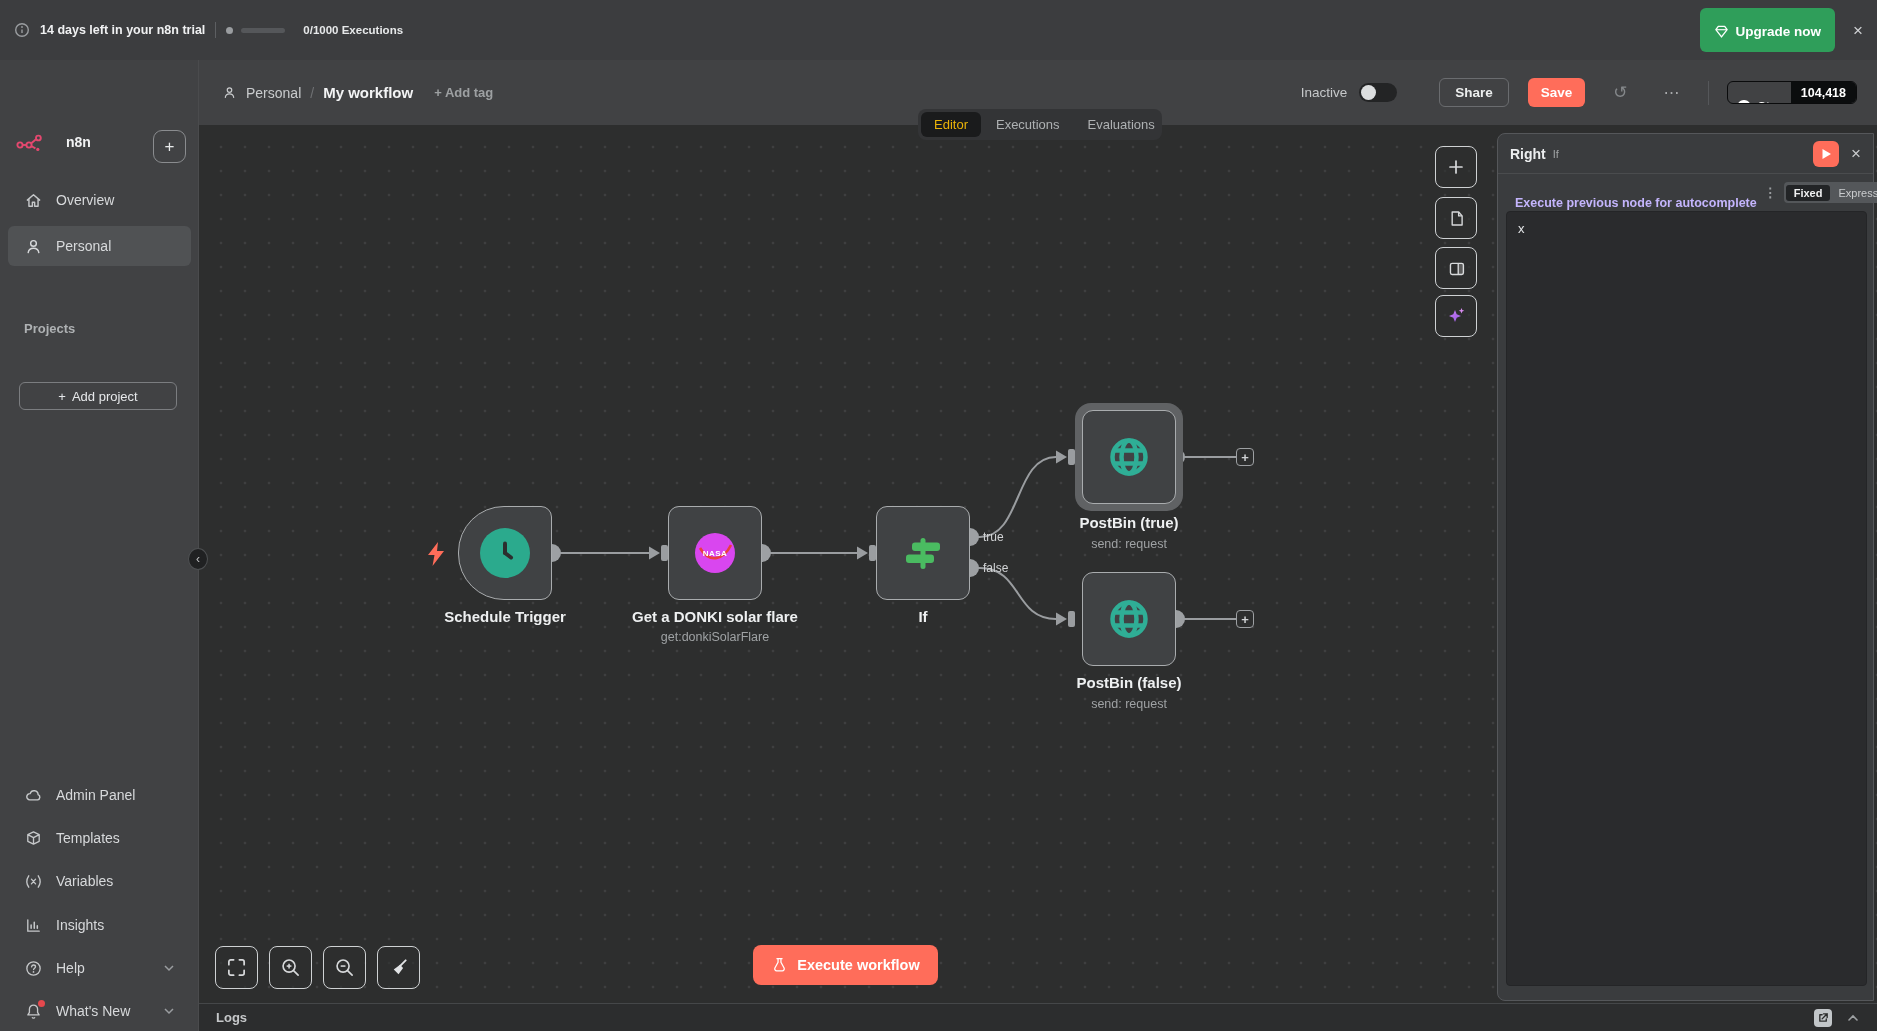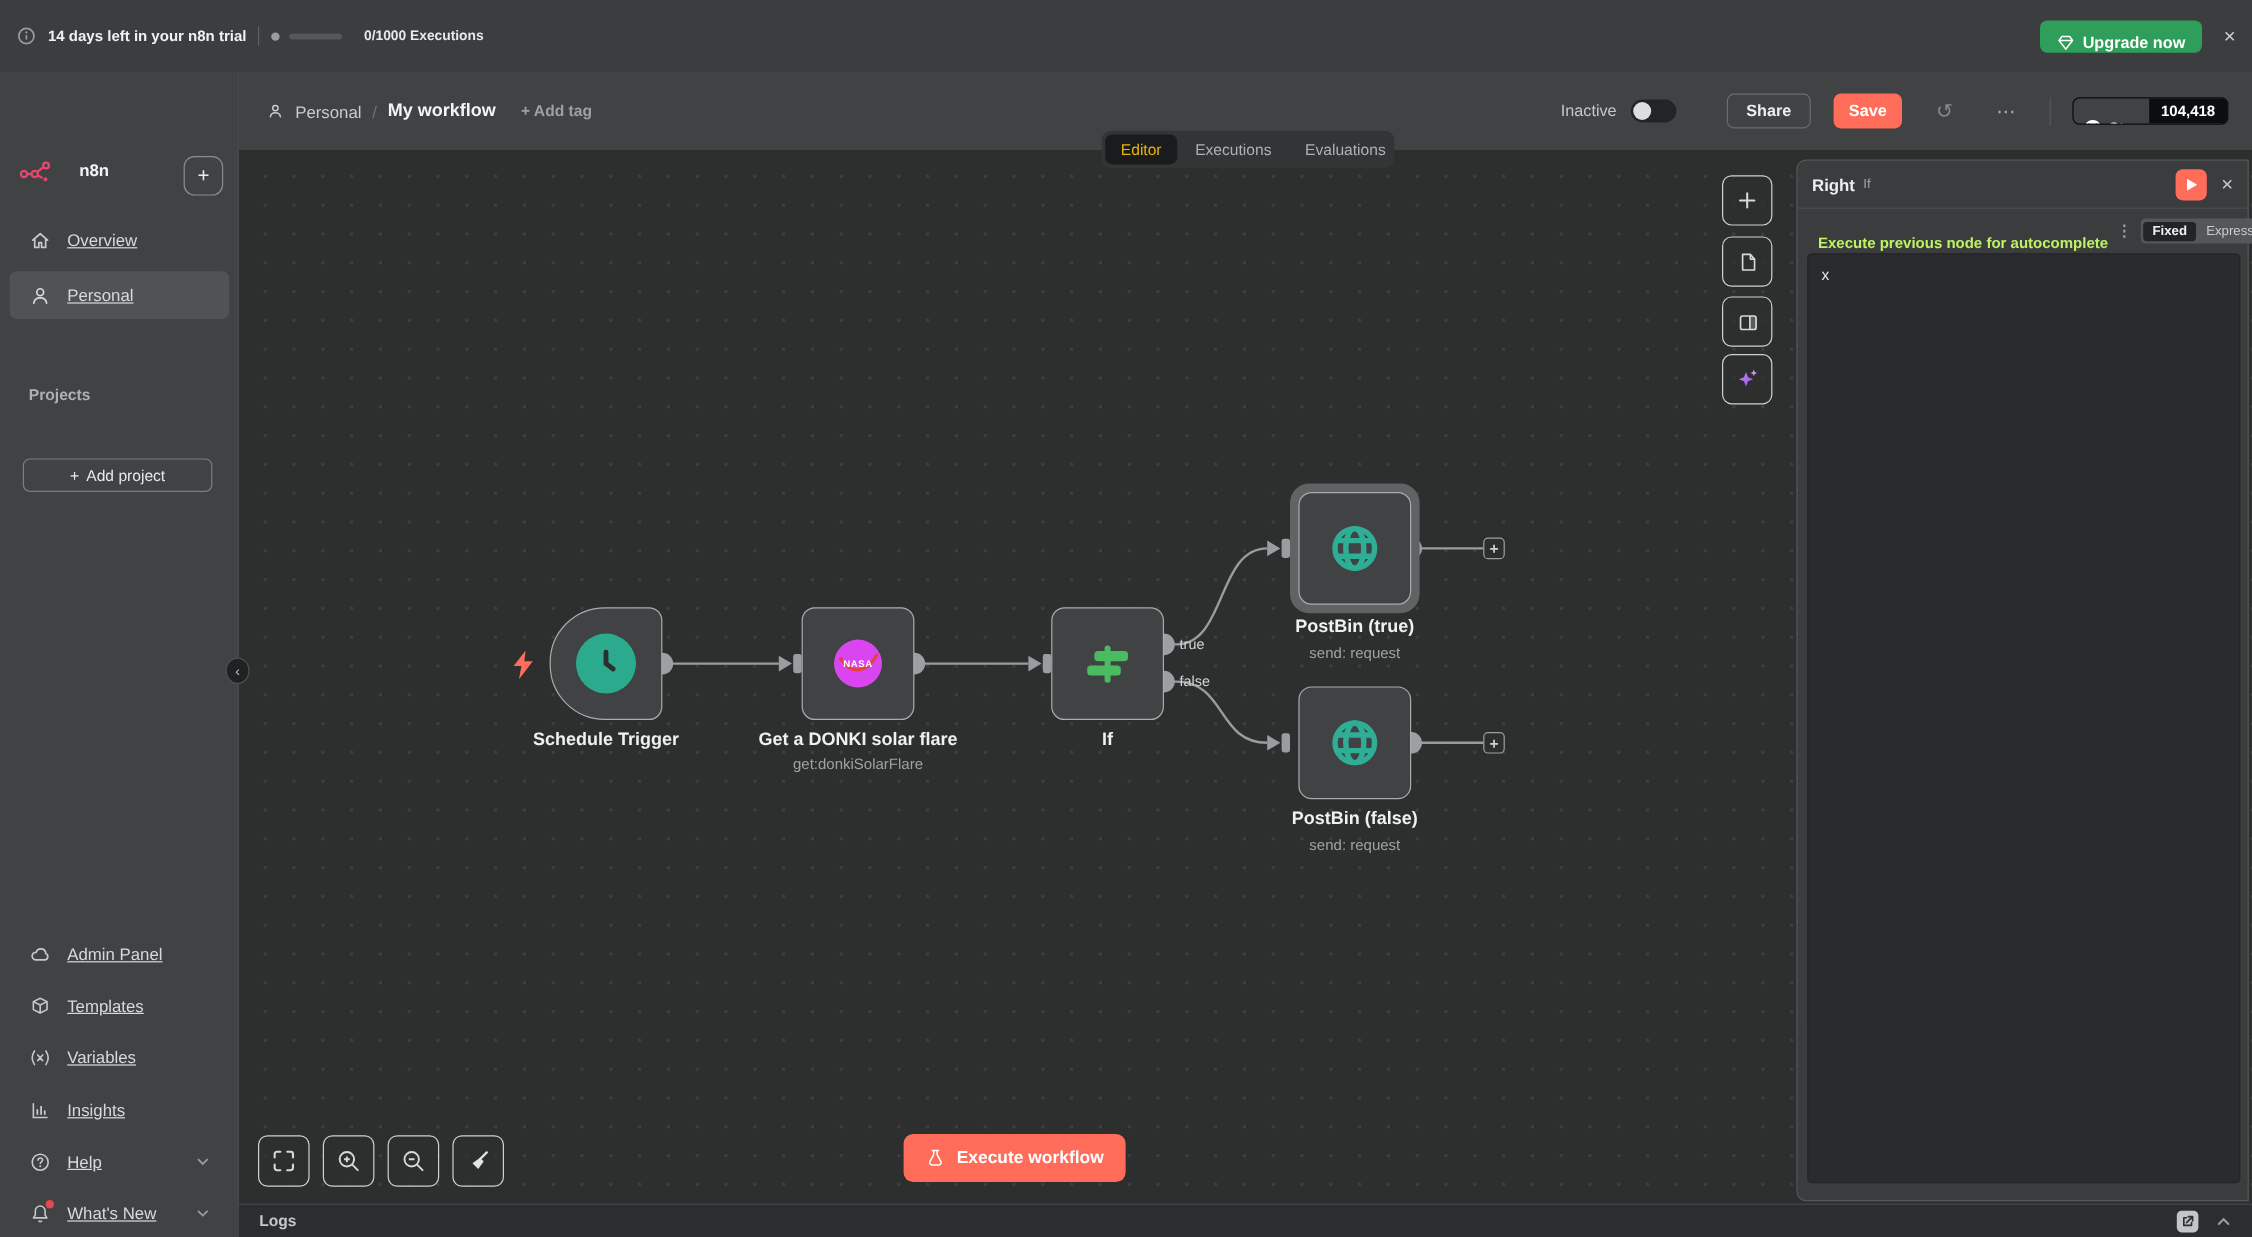--- a/index.html
+++ b/index.html
@@ -14,39 +14,39 @@
   
   .banner { left:0; top:0; width:1877px; height:60px; background:#3c3d3f; z-index:8;
             display:flex; align-items:center; justify-content:space-between; padding:0 14px; }
   .banner-left { display:flex; align-items:center; gap:10px; }
   .banner-trial { font-weight:700; font-size:12.5px; color:#f0f1f2; }
   .banner-divider { width:1px; height:16px; background:#5d5f62; }
   .prog-dot { width:7px; height:7px; border-radius:50%; background:#9a9da0; }
   .prog-track { width:44px; height:5px; border-radius:3px; background:#55575a; margin-left:-2px; }
   .banner-exec { font-weight:700; font-size:11.5px; color:#e7e9ea; margin-left:8px; }
   .banner-right { display:flex; align-items:center; gap:18px; }
-  .upgrade-btn { display:flex; align-items:flex-end; gap:7px; background:#2f9e5a; color:#fff;
-                 border:none; border-radius:6px; height:27px; padding:1px 14px;
+  .upgrade-btn { display:flex; align-items:flex-start; gap:7px; background:#2f9e5a; color:#fff;
+                 border:none; border-radius:6px; height:44px; padding:16px 14px;
                  font-weight:700; font-size:13.5px; font-family:inherit; cursor:pointer; }
   .banner-close { color:#d0d2d4; font-size:17px; line-height:1; cursor:pointer; font-weight:400; }
 
   
   .sidebar { left:0; top:60px; width:199px; height:971px; background:#414244;
              border-right:1px solid #4a4b4d; z-index:7; }
   .logo-row { position:absolute; left:16px; top:72px; display:flex; align-items:center; gap:20px; }
   .brand { font-weight:700; font-size:14px; color:#f2f3f4; }
   .sb-plus { position:absolute; left:153px; top:70px; width:33px; height:33px; border:1.5px solid #8a8c8f;
              border-radius:9px; color:#e8eaeb; font-size:17px; display:flex; align-items:center;
              justify-content:center; cursor:pointer; background:transparent; }
   .sb-item { position:absolute; left:8px; width:183px; height:40px; border-radius:6px;
              display:flex; align-items:center; gap:13px; padding:0 16px; cursor:pointer;
              color:#d7d9db; font-size:14px; }
   .sb-item.active { background:#505254; }
   .sb-item svg { flex:0 0 auto; }
-  .sb-label { flex:1 1 auto;text-decoration:underline; }
+  .sb-label { flex:1 1 auto; }
   .sb-section { position:absolute; left:24px; top:261px; font-weight:700; font-size:13px; color:#aeb1b3; }
   .add-project { position:absolute; left:19px; top:322px; width:158px; height:28px;
                  border:1px solid #7b7d80; border-radius:6px; background:transparent; color:#e6e8ea;
                  font-size:13px; font-family:inherit; display:flex; align-items:center; justify-content:center;
                  gap:6px; cursor:pointer; }
   .red-dot { position:absolute; width:7px; height:7px; background:#e5484d; border-radius:50%; }
   .chev { margin-left:auto; }
 
   
   .wf-header { left:199px; top:60px; width:1678px; height:65px; background:#414244; z-index:6; }
@@ -120,21 +120,21 @@
            border:1px solid #55575a; border-radius:8px 0 0 8px; z-index:9; }
   .panel-hdr { position:absolute; left:0; top:0; width:100%; height:40px; display:flex; align-items:center;
                padding:0 12px; border-bottom:1px solid #4a4c4e; }
   .panel-title { font-weight:700; font-size:14px; color:#eceeef; }
   .panel-sub { font-size:11px; color:#a0a3a5; margin-left:7px; }
   .panel-play { margin-left:auto; width:26px; height:26px; background:#ff6d5a; border:none; border-radius:6px;
                 display:flex; align-items:center; justify-content:center; cursor:pointer; }
   .panel-close { margin-left:12px; color:#caccce; font-size:17px; cursor:pointer; }
   .hint-row { position:absolute; left:0; top:40px; width:100%; height:37px; display:flex; align-items:center;
               padding:0 10px; gap:7px; }
-  .hint-txt { font-weight:700; font-size:12.5px; color:#bef264; white-space:nowrap;margin-top:20px; }
+  .hint-txt { font-weight:700; font-size:12.5px; color:#c4b5fd; white-space:nowrap;margin-top:20px; }
   .kebab-v { color:#9a9da0; font-size:13px; font-weight:700; cursor:pointer; }
   .mode-toggle { margin-left:auto; display:flex; align-items:center; background:#54575a; border-radius:4px;
                  padding:2px; height:21px; }
   .mode-fixed { background:#222426; color:#f0f1f2; font-weight:700; font-size:11px; border-radius:3px;
                 padding:2px 8px; cursor:pointer; }
   .mode-expr { color:#caccce; font-size:11px; padding:2px 8px; cursor:pointer; }
   .expr-editor { position:absolute; left:8px; top:77px; width:361px; height:775px; background:#2a2b2d;
                  border:1px solid #242527; border-radius:4px; padding:9px 11px; color:#e4e6e8;
                  font-size:13px; cursor:text; }
 

